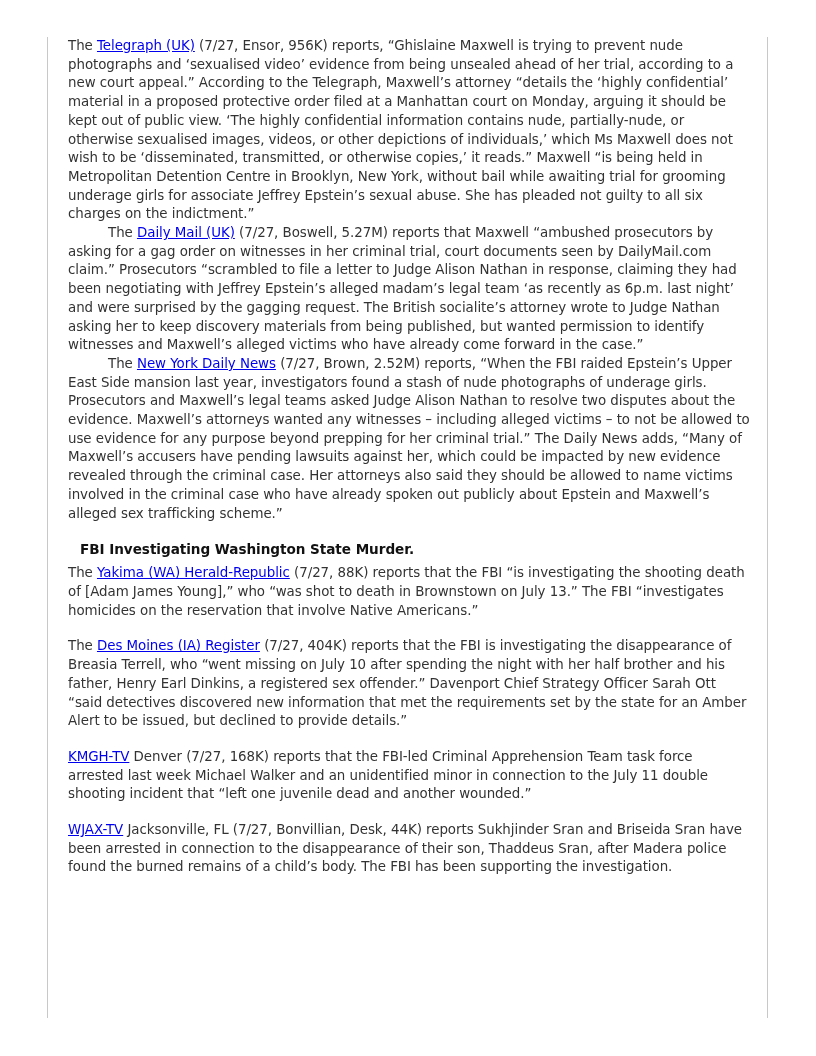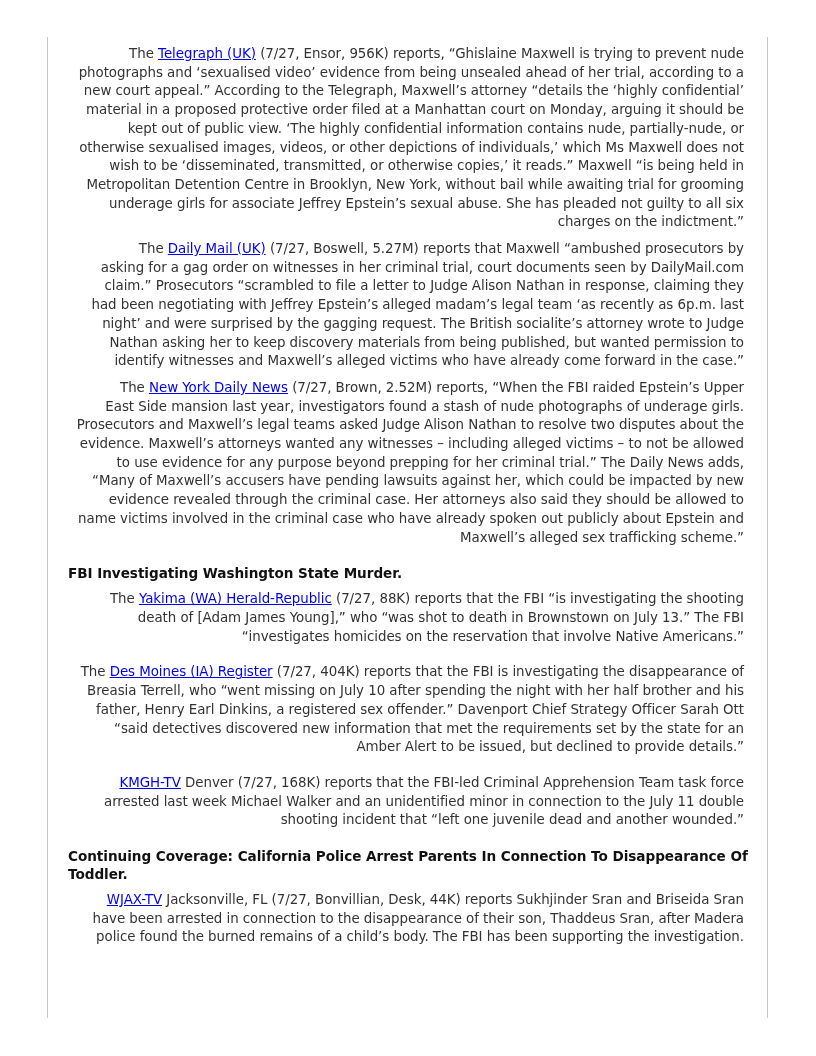--- a/index.html
+++ b/index.html
@@ -7,26 +7,26 @@
     .frame {
       position: absolute; left: 47px; top: 37px; width: 721px; height: 981px;
       border-left: 1px solid #c8c8c8; border-right: 1px solid #c8c8c8;
       box-sizing: border-box;
     }
     .content {
       position: absolute; left: 68px; top: 37px; width: 684px;
       font-family: "DejaVu Sans", sans-serif; font-size: 13.4px; line-height: 18.7px;
       color: #333333; letter-spacing: -0.05px;
     }
-    p { margin: 8px; text-align: right; }
+    p { margin: 0; }
     p.indent { text-indent: 40px; }
     a { color: #0000ee; text-decoration: underline; }
     h3 {
       font-family: "DejaVu Sans", sans-serif; font-weight: bold; font-size: 13.6px;
-      line-height: 18px; color: #111111; margin: 0; padding: 0;
+      line-height: 18px; color: #111111; margin: 12px; padding: 0;
     }
     .story { margin-top: 17px; }
     .story h3 { margin-bottom: 6px; }
   </style>
 </head>
 <body>
 
 <div class="frame"></div>
 
 <div class="content">
@@ -44,17 +44,16 @@
 
   <div class="story">
     <p><span>The </span><a href="#">Des Moines (IA) Register</a><span> (7/27, 404K) reports that the FBI is investigating the disappearance of Breasia Terrell, who “went missing on July 10 after spending the night with her half brother and his father, Henry Earl Dinkins, a registered sex offender.” Davenport Chief Strategy Officer Sarah Ott “said detectives discovered new information that met the requirements set by the state for an Amber Alert to be issued, but declined to provide details.”</span></p>
   </div>
 
   <div class="story">
     <p><span></span><a href="#">KMGH-TV</a><span> Denver (7/27, 168K) reports that the FBI-led Criminal Apprehension Team task force arrested last week Michael Walker and an unidentified minor in connection to the July 11 double shooting incident that “left one juvenile dead and another wounded.”</span></p>
   </div>
 
   <div class="story">
-    <h3>Continuing Coverage: California Police Arrest Parents In Connection To Disappearance Of Toddler.</h3>
     <p><span></span><a href="#">WJAX-TV</a><span> Jacksonville, FL (7/27, Bonvillian, Desk, 44K) reports Sukhjinder Sran and Briseida Sran have been arrested in connection to the disappearance of their son, Thaddeus Sran, after Madera police found the burned remains of a child’s body. The FBI has been supporting the investigation.</span></p>
   </div>
 
 </div>
 
 </body></html>

